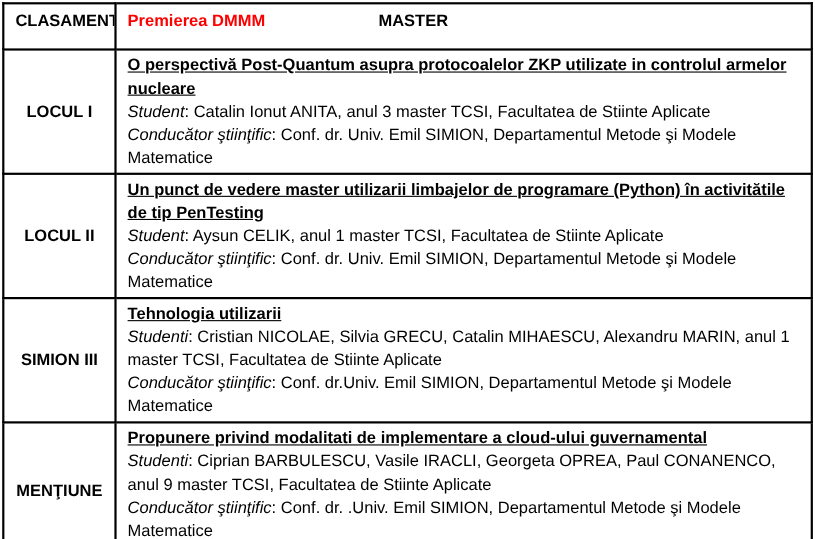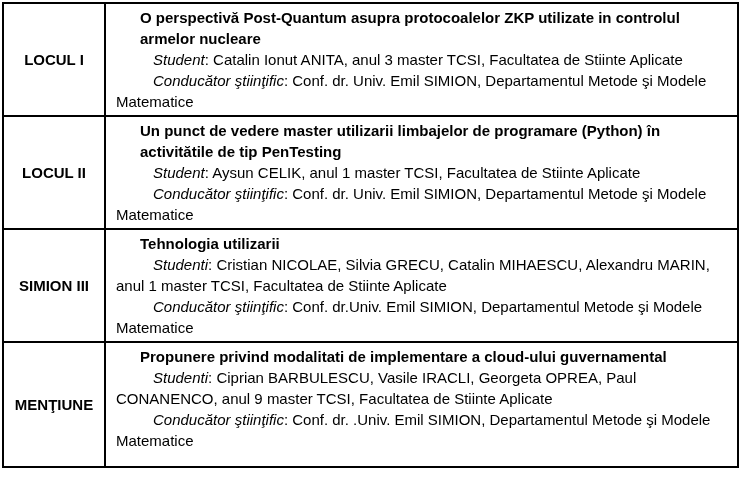--- a/index.html
+++ b/index.html
@@ -53,35 +53,43 @@
   .award {
     color: var(--award-color, #ff0000);
     font-weight: bold;
     display: inline-block;
     width: 228px;
   }
   .master { font-weight: bold; }
 
   .title {
     font-weight: bold;
-    margin-left: 24px;
+    text-decoration: underline;
   }
-  .line .lbl { font-style: italic; margin-left: 37px; }
+  .line .lbl { font-style: italic; }
 </style>
 </head>
 <body>
 
 <div class="page">
   <table class="awards">
     <colgroup>
         <col class="c1">
         <col class="c2">
       </colgroup>
 
     <tbody>
+        <tr class="header-row">
+      <td class="header-cell rank-cell">
+        <span>CLASAMENT</span>
+      </td>
+      <td class="header-cell">
+        <span class="award">Premierea DMMM</span><span class="master">MASTER</span>
+      </td>
+    </tr>
 
     <tr class="row-1">
       <td class="rank-cell">
         <span>LOCUL I</span>
       </td>
       <td class="content-cell">
         <div class="title">O perspectivă Post-Quantum asupra protocoalelor ZKP utilizate in controlul armelor nucleare</div>
         <div class="line"><span class="lbl">Student</span><span>: </span><span>Catalin Ionut ANITA, anul 3 master TCSI, Facultatea de Stiinte Aplicate</span></div>
         <div class="line"><span class="lbl">Conducător ştiinţific</span><span>: </span><span>Conf. dr. Univ. Emil SIMION, Departamentul Metode şi Modele Matematice</span></div>
       </td>

